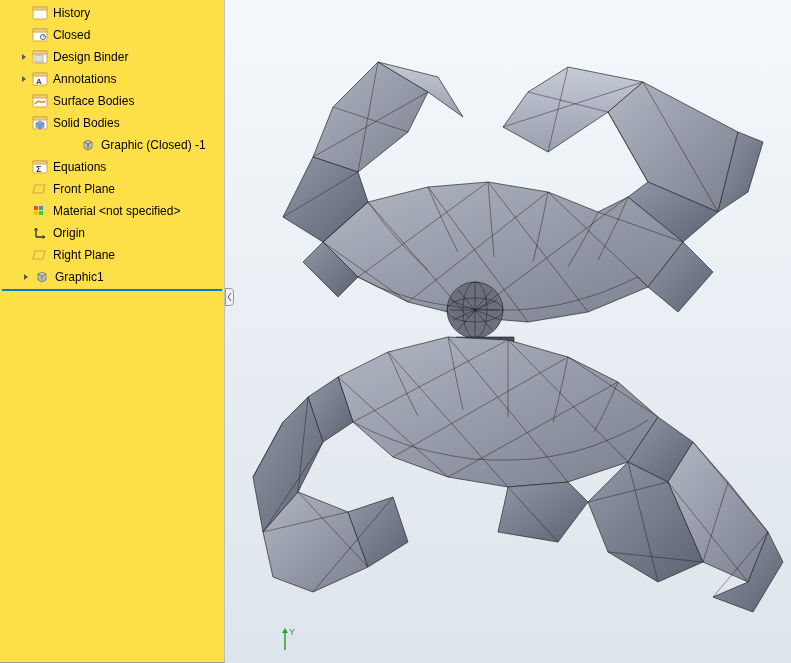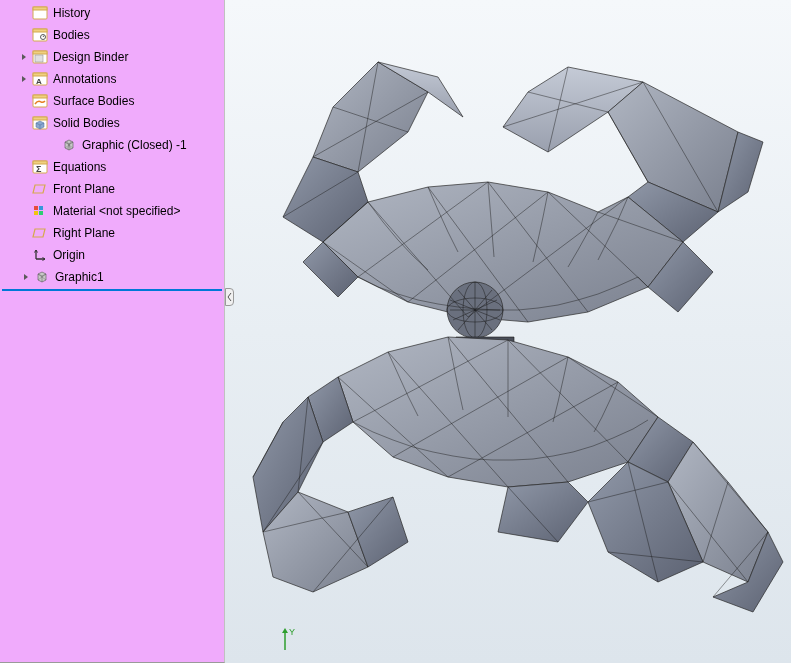--- a/index.html
+++ b/index.html
@@ -10,21 +10,21 @@
       width: 791px;
       height: 663px;
       overflow: hidden;
       background: #fff;
     }
     .feature-tree {
       width: 225px;
       flex-shrink: 0;
       border-right: 1px solid #c0c0c0;
       border-bottom: 1px solid #9a9a9a;
-      background: #f0abfc;
+      background: #fde047;
       padding: 2px 0;
       user-select: none;
     }
     .tree-item {
       display: flex;
       align-items: center;
       height: 22px;
       padding: 0 4px;
       cursor: pointer;
       white-space: nowrap;
@@ -44,21 +44,21 @@
       margin-right: 4px;
       display: inline-flex;
       align-items: center;
       justify-content: center;
     }
     .tree-label {
       color: #000;
     }
     .indent-0 { padding-left: 20px; }
     .indent-1 { padding-left: 18px; }
-    .indent-2 { padding-left: 47px; }
+    .indent-2 { padding-left: 47px; margin-left: 19px; }
     .tree-end-bar {
       height: 2px;
       background: #0078d7;
       margin: 1px 2px 0 2px;
     }
     .viewport {
       flex: 1;
       position: relative;
       background: linear-gradient(to bottom, #f5f8fb 0%, #e8eef3 50%, #dde5ec 100%);
       overflow: hidden;
@@ -112,21 +112,21 @@
   <div class="tree-item indent-1">
     <span class="arrow-slot"></span>
     <span class="tree-icon">
       <svg width="16" height="16" viewBox="0 0 16 16">
           <rect x="1" y="2" width="14" height="12" rx="1" fill="#fff" stroke="#d4a94e" stroke-width="1"></rect>
           <rect x="1" y="2" width="14" height="3" fill="#f0d080" stroke="#d4a94e" stroke-width="1"></rect>
           <circle cx="11" cy="10" r="2.5" fill="#fff" stroke="#5a5a5a" stroke-width="1"></circle>
           <line x1="11" y1="10" x2="12" y2="8.5" stroke="#5a5a5a" stroke-width="1"></line>
         </svg>
     </span>
-    <span class="tree-label">Bodies</span>
+    <span class="tree-label">Closed</span>
   </div>
 
   <div class="tree-item indent-1">
     <span class="arrow-slot">
       <svg width="8" height="8" viewBox="0 0 8 8">
           <path d="M2 1 L6 4 L2 7 Z" fill="#5a5a5a"></path>
         </svg>
     </span>
     <span class="tree-icon">
       <svg width="16" height="16" viewBox="0 0 16 16">
@@ -225,36 +225,36 @@
         </svg>
     </span>
     <span class="tree-label">Material &lt;not specified&gt;</span>
   </div>
 
 
   <div class="tree-item indent-1">
     <span class="arrow-slot"></span>
     <span class="tree-icon">
       <svg width="16" height="16" viewBox="0 0 16 16">
-          <path d="M3 4 L13 4 L11 12 L1 12 Z" fill="none" stroke="#d4a94e" stroke-width="1.2"></path>
-        </svg>
-    </span>
-    <span class="tree-label">Right Plane</span>
-  </div>
-
-  <div class="tree-item indent-1">
-    <span class="arrow-slot"></span>
-    <span class="tree-icon">
-      <svg width="16" height="16" viewBox="0 0 16 16">
           <path d="M4 12 L4 3 M4 12 L13 12" stroke="#333" stroke-width="1.3" fill="none"></path>
           <path d="M4 3 L2.5 5.5 M4 3 L5.5 5.5" stroke="#333" stroke-width="1" fill="none"></path>
           <path d="M13 12 L10.5 10.5 M13 12 L10.5 13.5" stroke="#333" stroke-width="1" fill="none"></path>
         </svg>
     </span>
     <span class="tree-label">Origin</span>
+  </div>
+
+  <div class="tree-item indent-1">
+    <span class="arrow-slot"></span>
+    <span class="tree-icon">
+      <svg width="16" height="16" viewBox="0 0 16 16">
+          <path d="M3 4 L13 4 L11 12 L1 12 Z" fill="none" stroke="#d4a94e" stroke-width="1.2"></path>
+        </svg>
+    </span>
+    <span class="tree-label">Right Plane</span>
   </div>
 
   <div class="tree-item indent-0">
     <span class="arrow-slot">
       <svg width="8" height="8" viewBox="0 0 8 8">
           <path d="M2 1 L6 4 L2 7 Z" fill="#5a5a5a"></path>
         </svg>
     </span>
     <span class="tree-icon">
       <svg width="16" height="16" viewBox="0 0 16 16">

